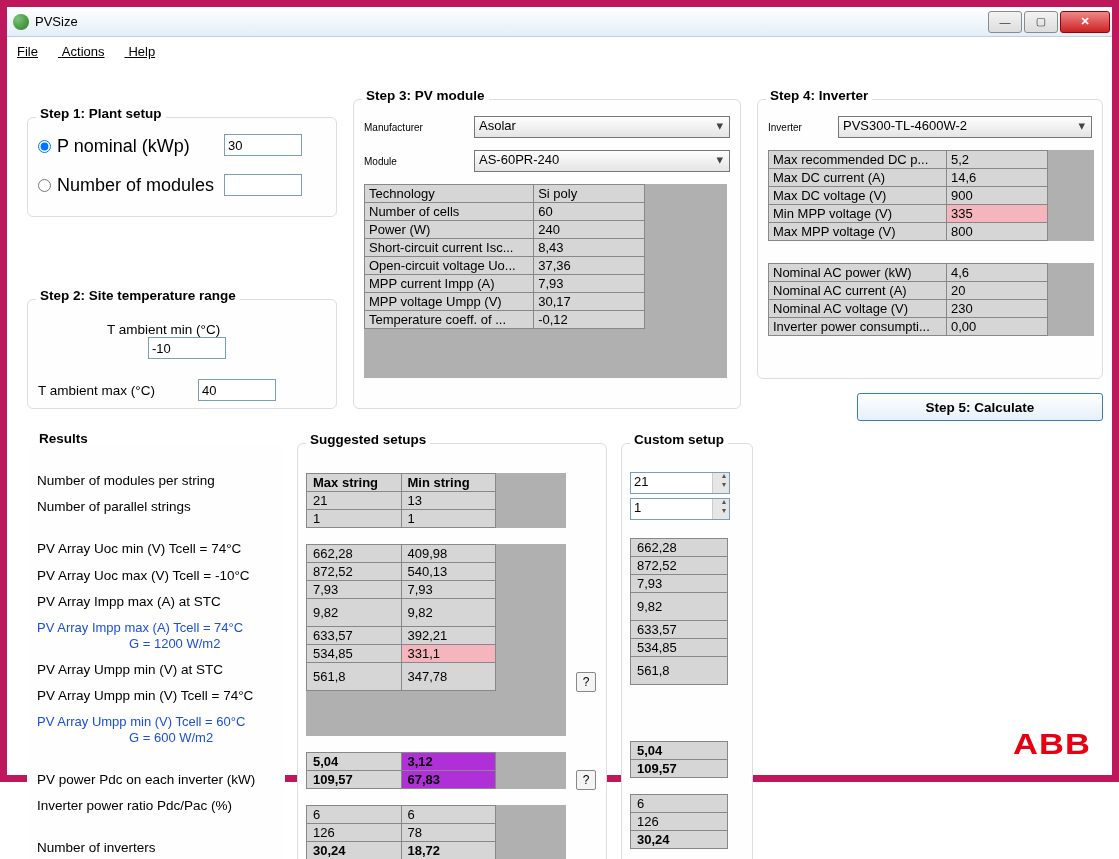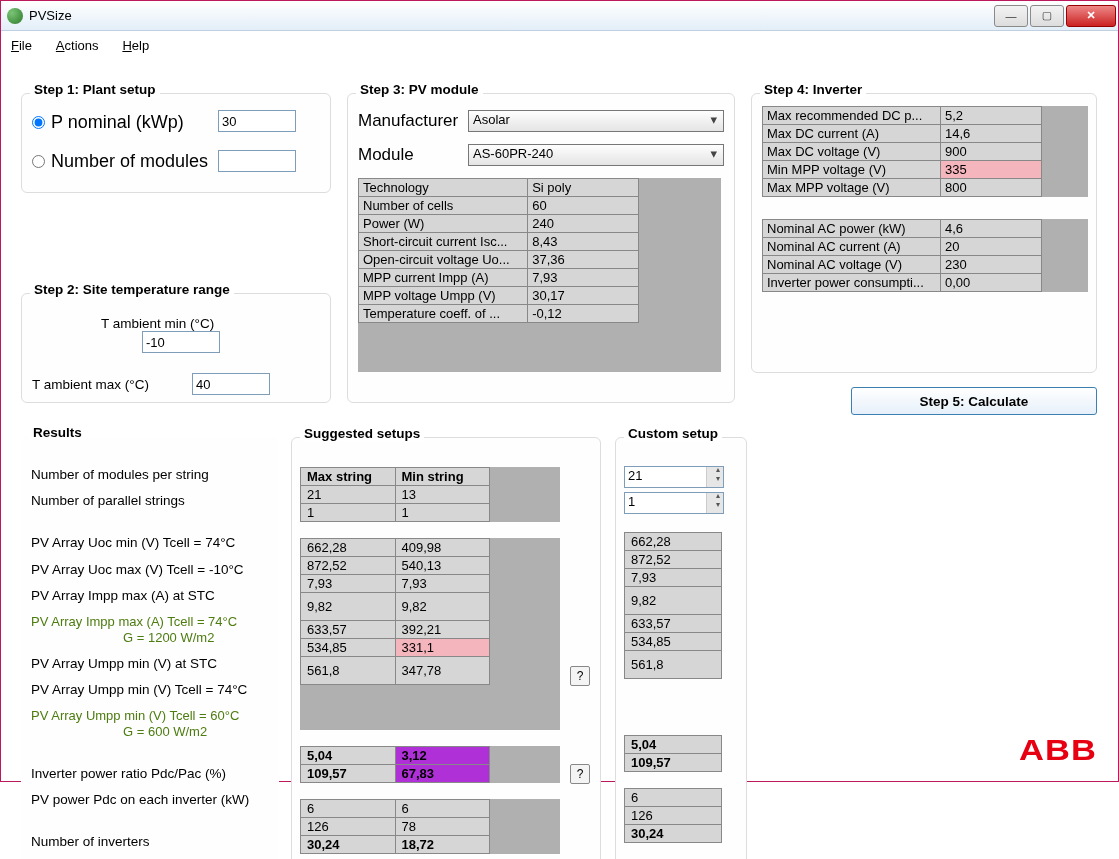--- a/index.html
+++ b/index.html
@@ -1,52 +1,52 @@
 <!DOCTYPE html>
 <html><head>
 <meta charset="utf-8">
 <style>
 * { box-sizing: border-box; margin: 0; padding: 0; font-family: Arial, sans-serif; font-size: 13px; }
 body { background: #fff; width: 1119px; height: 859px; overflow: hidden; }
 
 
-.window { width: 1119px; height: 782px; border: 1px solid #be185d; background: #f0f0f0; position: relative; }
+.window { width: 1119px; height: 782px; border: 7px solid #be185d; background: #f0f0f0; position: relative; }
 .titlebar { height: 30px; background: linear-gradient(to bottom, #fff, #e3eef8); display: flex; align-items: center; border-bottom: 1px solid #c0d0e0; }
 .titlebar-icon { width: 16px; height: 16px; margin: 0 6px; background: radial-gradient(circle at 30% 30%, #7cc576, #2a7a2a); border-radius: 50%; }
 .titlebar-text { flex: 1; color: #000; font-size: 13px; }
 .win-btns { display: flex; }
 .win-btn { width: 34px; height: 22px; margin-right: 2px; border: 1px solid #8a8a8a; background: linear-gradient(to bottom,#f3f3f3,#ddd); display:flex; align-items:center; justify-content:center; border-radius: 3px; font-size: 11px; color:#333;}
 .win-btn.close { width: 50px; background: linear-gradient(to bottom,#e88,#c22); color:#fff; font-weight:bold; border-color:#900;}
 
 
 .content { position: absolute; top: 30px; left: 0; right: 0; bottom: 0; background: #fff; padding: 0; }
-.menubar { padding: 6px 10px 8px 10px; font-size: 14px; }
+.menubar { padding: 6px 10px 8px 10px; font-size: 14px; text-decoration: underline; }
 .menubar span { margin-right: 20px; cursor: default; }
 .menubar span u { text-decoration: underline; }
 
 
 .group { position: absolute; border: 1px solid #ddd; border-radius: 6px; background: #fefefe; padding: 12px 10px 10px 10px; }
 .group-title { position: absolute; top: -12px; left: 8px; background: #fff; padding: 0 4px; font-weight: bold; font-size: 13.5px; }
 
 
-#step1 { left: 20px; top: 62px; width: 310px; height: 100px; }
+#step1 { left: 20px; top: 80px; width: 310px; height: 100px; }
 .radio-row { display:flex; align-items:center; margin: 8px 0 18px 0; }
 .radio-row label { margin-left: 6px; font-size: 18px; }
 .text-input { width: 78px; height: 22px; border:1px solid #7e9db9; padding: 1px 3px; font-size:13px; margin-left: 10px; }
 #step1 .text-input { position:absolute; left: 186px; }
 
 
 #step2 { left: 20px; top: 262px; width: 310px; height: 110px; }
 #step2 .row { display:flex; align-items:center; margin: 12px 0 20px 0; }
 #step2 label { width: 150px; font-size: 13.5px; }
 
 
 #step3 { left: 346px; top: 62px; width: 388px; height: 310px; }
 .sel-row { display:flex; align-items:center; margin: 4px 0 12px 0; }
-.sel-row label { width: 110px; font-size: 17px; }
+.sel-row label { width: 110px; font-size: 10px; }
 .select { flex:1; height: 22px; border:1px solid #777; background: linear-gradient(to bottom,#fefefe,#e4e4e4); padding: 1px 4px; position:relative; }
 .select::after { content:"▾"; position:absolute; right:6px; top:1px; color:#444; }
 
 
 .prop-area { background:#b0b0b0; padding: 0px; height: 194px; width: 363px; }
 .prop-table { border-collapse: collapse; width: 281px; background:#b0b0b0; }
 .prop-table td { border:1px solid #888; background:#d6d6d6; padding:1px 4px; height:18px; white-space:nowrap; overflow:hidden; }
 .prop-table td:first-child { width: 168px; margin-left: 14px; }
 .prop-table td:last-child { width: 110px; }
 
@@ -61,21 +61,21 @@
 .gap { height: 22px; background:#fefefe; }
 
 
 .calc-btn { position:absolute; left: 850px; top: 356px; width: 246px; height: 28px; border:1px solid #3c7fb1; border-radius:3px; background:linear-gradient(to bottom,#fff,#e6f0fa); font-weight:bold; font-size: 13.5px; }
 
 
 #results { left: 20px; top: 406px; width: 258px; height: 440px; border: none; }
 #results .group-title { font-size: 13.5px; top: -12px; }
 .res-list { margin-top: 18px; }
 .res-list div { font-size: 13.5px; margin-bottom: 10px; line-height: 1.2; }
-.res-list .blue { color:#4d7c0f; text-align: left; }
+.res-list .blue { color:#1d4ed8; text-align: left; }
 .res-list .blue .sub { display:block; padding-left: 92px; }
 .ressep { height: 6px; }
 
 
 #suggested { left: 290px; top: 406px; width: 310px; height: 440px; border:1px solid #ddd; border-radius:6px; padding:10px 8px; }
 .sg-area { background:#b0b0b0; width: 260px; position:relative; }
 .sg-table { border-collapse: collapse; width: 190px; }
 .sg-table th { border:1px solid #888; background:#d6d6d6; padding:1px 6px; font-weight:bold; text-align:left; height:18px;}
 .sg-table td { border:1px solid #888; background:#d6d6d6; padding:1px 6px; height:18px; min-width: 80px; }
 .sg-table td.pink { background:#f5b5bd; }
@@ -188,20 +188,24 @@
                 <td>Temperature coeff. of ...</td>
                 <td>-0,12</td>
               </tr>
         </tbody>
           </table>
       </div>
     </div>
 
     <div id="step4" class="group">
       <div class="group-title">Step 4: Inverter</div>
+      <div class="sel-row">
+        <label>Inverter</label>
+        <div class="select"><span>PVS300-TL-4600W-2</span></div>
+      </div>
       <div class="prop-area4">
         <table class="prop-table4">
           <tbody>
               <tr>
                 <td>Max recommended DC p...</td>
                 <td>5,2</td>
               </tr>
           <tr>
                 <td>Max DC current (A)</td>
                 <td>14,6</td>
@@ -255,22 +259,22 @@
         <div>Number of parallel strings</div>
         <div class="ressep"></div>
         <div>PV Array Uoc min (V) Tcell = 74°C</div>
         <div>PV Array Uoc max (V) Tcell = -10°C</div>
         <div>PV Array Impp max (A) at STC</div>
         <div class="blue"><span>PV Array Impp max (A) Tcell = 74°C</span><span class="sub">G = 1200 W/m2</span></div>
         <div>PV Array Umpp min (V) at STC</div>
         <div>PV Array Umpp min (V) Tcell = 74°C</div>
         <div class="blue"><span>PV Array Umpp min (V) Tcell = 60°C</span><span class="sub">G = 600 W/m2</span></div>
         <div class="ressep"></div>
+        <div>PV power Pdc on each inverter (kW)</div>
         <div>Inverter power ratio Pdc/Pac (%)</div>
-        <div>PV power Pdc on each inverter (kW)</div>
         <div class="ressep"></div>
         <div>Number of inverters</div>
 
       </div>
     </div>
 
     <div id="suggested" class="group">
       <div class="group-title">Suggested setups</div>
       <div class="sg-area" style="margin-top:19px;">
         <table class="sg-table">

